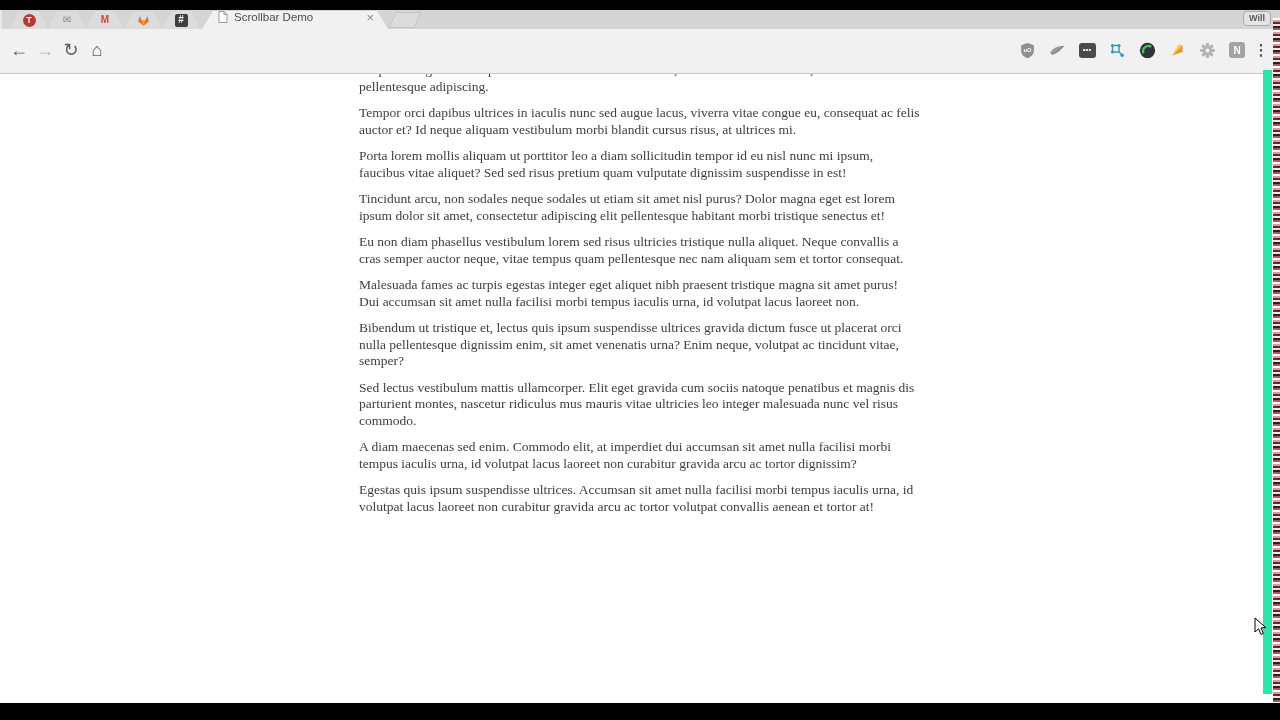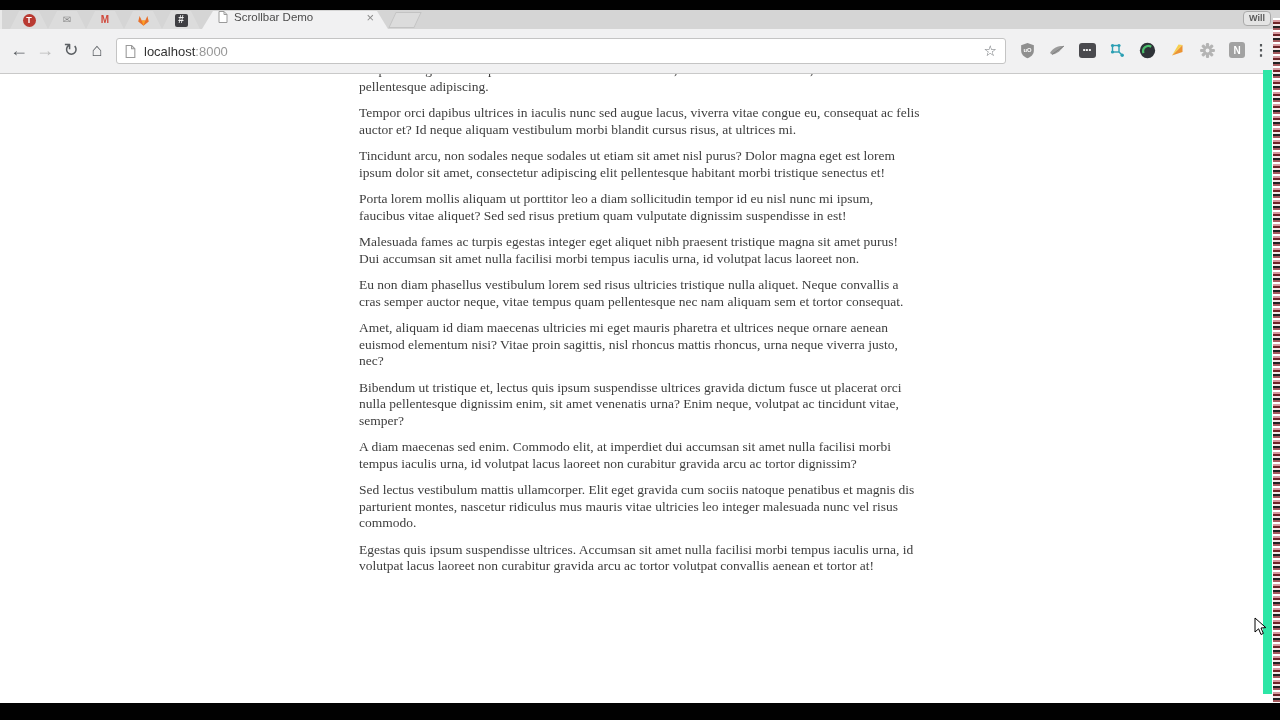--- a/index.html
+++ b/index.html
@@ -121,30 +121,20 @@
 
       <span class="profile-badge">Will</span>
     </div>
 
     <div class="toolbar">
       <span class="navbtn" style="left:6px">←</span>
       <span class="navbtn disabled" style="left:32px">→</span>
       <span class="navbtn" style="left:58px">↻</span>
       <span class="navbtn" style="left:84px">⌂</span>
 
-      <div class="urlbar">
-        <span class="doc">
-          <svg width="11" height="13" viewBox="0 0 10 12">
-            <path d="M1 .5 H6 L9 3.5 V11.5 H1 Z" fill="#fff" stroke="#9a9a9a"></path>
-            <path d="M6 .5 V3.5 H9" fill="none" stroke="#9a9a9a"></path>
-          </svg>
-          </span>
-        <span class="urltext"><span>localhost</span><span class="port">:8000</span></span>
-        <span class="star">☆</span>
-      </div>
 
       <div class="extrow">
         <span class="ext">
           <svg width="17" height="17" viewBox="0 0 16 16">
             <path d="M8 1 L14 3 V7.8 C14 11.8 11.2 14.3 8 15.3 C4.8 14.3 2 11.8 2 7.8 V3 Z" fill="#8f8f8f"></path>
             <text x="8" y="9.5" font-size="5.5" fill="#fff" text-anchor="middle" font-family="Liberation Sans, sans-serif" font-weight="bold">uO</text>
           </svg>
           </span>
         <span class="ext">
           <svg width="18" height="14" viewBox="0 0 18 14">
@@ -195,28 +185,27 @@
         <span class="ext" style="width:18px">
           <span class="menu-dots">⋮</span>
           </span>
       </div>
     </div>
 
     <div class="page">
       <div class="content">
         <p class="clipped">Vulputate dignissim suspendisse in est ante in nibh mauris, cursus mattis molestie a, iaculis at erat pellentesque adipiscing.</p>
         <p>Tempor orci dapibus ultrices in iaculis nunc sed augue lacus, viverra vitae congue eu, consequat ac felis auctor et? Id neque aliquam vestibulum morbi blandit cursus risus, at ultrices mi.</p>
+        <p>Porta lorem mollis aliquam ut porttitor leo a diam sollicitudin tempor id eu nisl nunc mi ipsum, faucibus vitae aliquet? Sed sed risus pretium quam vulputate dignissim suspendisse in est!</p>
         <p>Tincidunt arcu, non sodales neque sodales ut etiam sit amet nisl purus? Dolor magna eget est lorem ipsum dolor sit amet, consectetur adipiscing elit pellentesque habitant morbi tristique senectus et!</p>
-        <p>Porta lorem mollis aliquam ut porttitor leo a diam sollicitudin tempor id eu nisl nunc mi ipsum, faucibus vitae aliquet? Sed sed risus pretium quam vulputate dignissim suspendisse in est!</p>
+        <p>Eu non diam phasellus vestibulum lorem sed risus ultricies tristique nulla aliquet. Neque convallis a cras semper auctor neque, vitae tempus quam pellentesque nec nam aliquam sem et tortor consequat.</p>
         <p>Malesuada fames ac turpis egestas integer eget aliquet nibh praesent tristique magna sit amet purus! Dui accumsan sit amet nulla facilisi morbi tempus iaculis urna, id volutpat lacus laoreet non.</p>
-        <p>Eu non diam phasellus vestibulum lorem sed risus ultricies tristique nulla aliquet. Neque convallis a cras semper auctor neque, vitae tempus quam pellentesque nec nam aliquam sem et tortor consequat.</p>
-        <p>Amet, aliquam id diam maecenas ultricies mi eget mauris pharetra et ultrices neque ornare aenean euismod elementum nisi? Vitae proin sagittis, nisl rhoncus mattis rhoncus, urna neque viverra justo, nec?</p>
         <p>Bibendum ut tristique et, lectus quis ipsum suspendisse ultrices gravida dictum fusce ut placerat orci nulla pellentesque dignissim enim, sit amet venenatis urna? Enim neque, volutpat ac tincidunt vitae, semper?</p>
+        <p>Sed lectus vestibulum mattis ullamcorper. Elit eget gravida cum sociis natoque penatibus et magnis dis parturient montes, nascetur ridiculus mus mauris vitae ultricies leo integer malesuada nunc vel risus commodo.</p>
         <p>A diam maecenas sed enim. Commodo elit, at imperdiet dui accumsan sit amet nulla facilisi morbi tempus iaculis urna, id volutpat lacus laoreet non curabitur gravida arcu ac tortor dignissim?</p>
-        <p>Sed lectus vestibulum mattis ullamcorper. Elit eget gravida cum sociis natoque penatibus et magnis dis parturient montes, nascetur ridiculus mus mauris vitae ultricies leo integer malesuada nunc vel risus commodo.</p>
         <p>Egestas quis ipsum suspendisse ultrices. Accumsan sit amet nulla facilisi morbi tempus iaculis urna, id volutpat lacus laoreet non curabitur gravida arcu ac tortor volutpat convallis aenean et tortor at!</p>
       </div>
     </div>
   </div>
 
   <div class="stripes"></div>
   <div class="thumb" id="scroll-thumb" style="background: rgb(45, 230, 166);"></div>
 
   <svg class="cursor" viewBox="0 0 14 20">
     <path d="M1 1 L1 15 L4.6 11.8 L7 17.5 L9.4 16.4 L7 11 L11.8 10.6 Z" fill="#fff" stroke="#000" stroke-width="1"></path>

